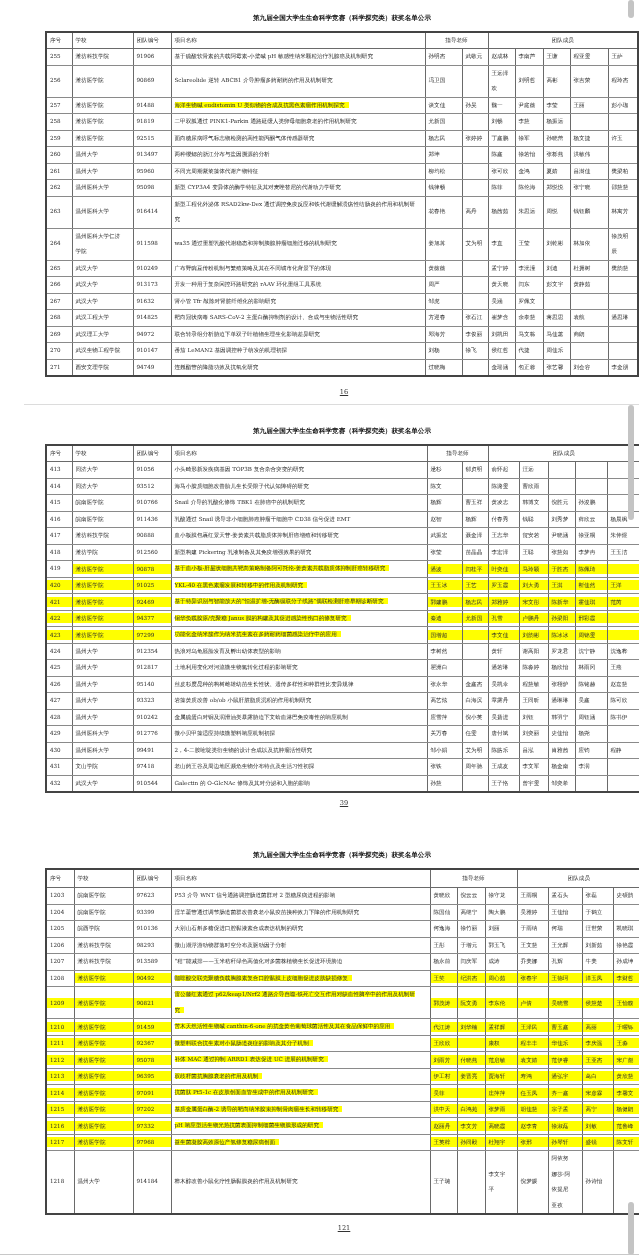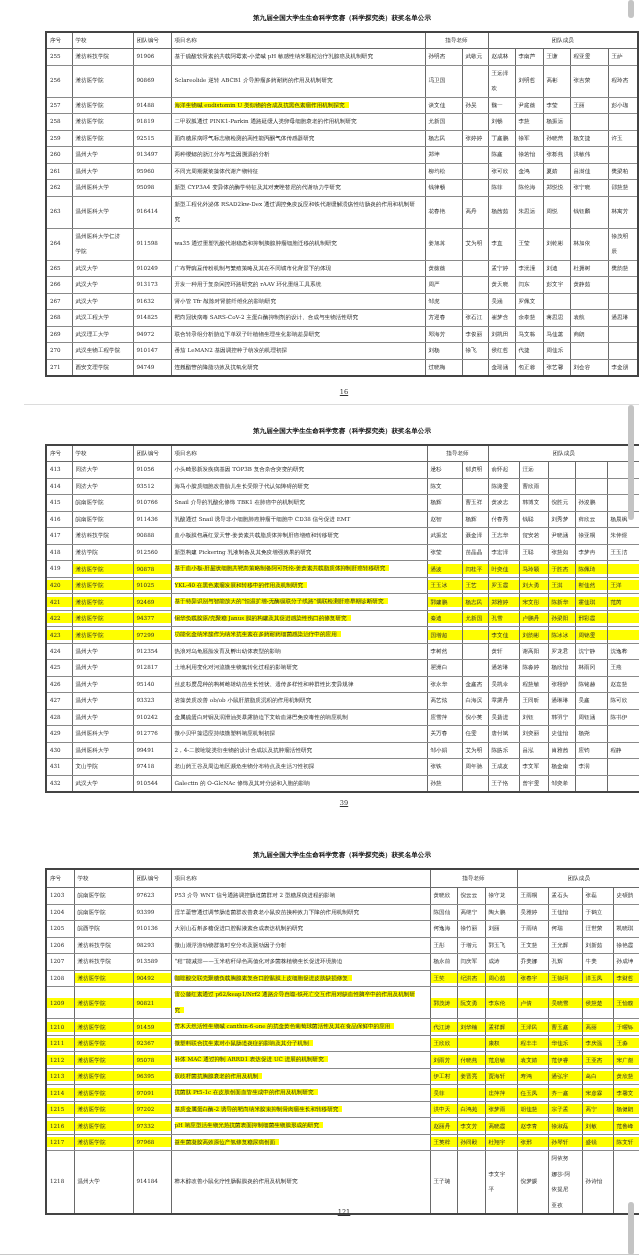--- a/index.html
+++ b/index.html
@@ -43,21 +43,21 @@
     display:block; background:var(--hl);
     line-height:10px; min-height:10px;
     margin-left:-3px; padding-left:3px;
   }
   .page-number {
     position:absolute; left:290px; width:60px; text-align:center;
     font-size:6.6px; line-height:8px; color:#333;text-decoration:underline;
   }
   #page-1 .page-number { top:388px; }
   #page-2 .page-number { top:394px; }
-  #page-3 .page-number { top:383px; }
+  #page-3 .page-number { top:399px; }
   .scroll-thumb {
     position:absolute; left:628px; width:6px; background:#c4c4c4; border-radius:3px;
   }
   #thumb-1 { top:0; height:18px; }
   #thumb-2 { top:405px; height:115px; }
   #thumb-3 { top:1202px; height:53px; }
   .bottom-line { position:absolute; left:0; top:1254px; width:639px; height:1px; background:#c8c8c8; }
 </style>
 </head>
 <body style="--hl: #ffff00;">

